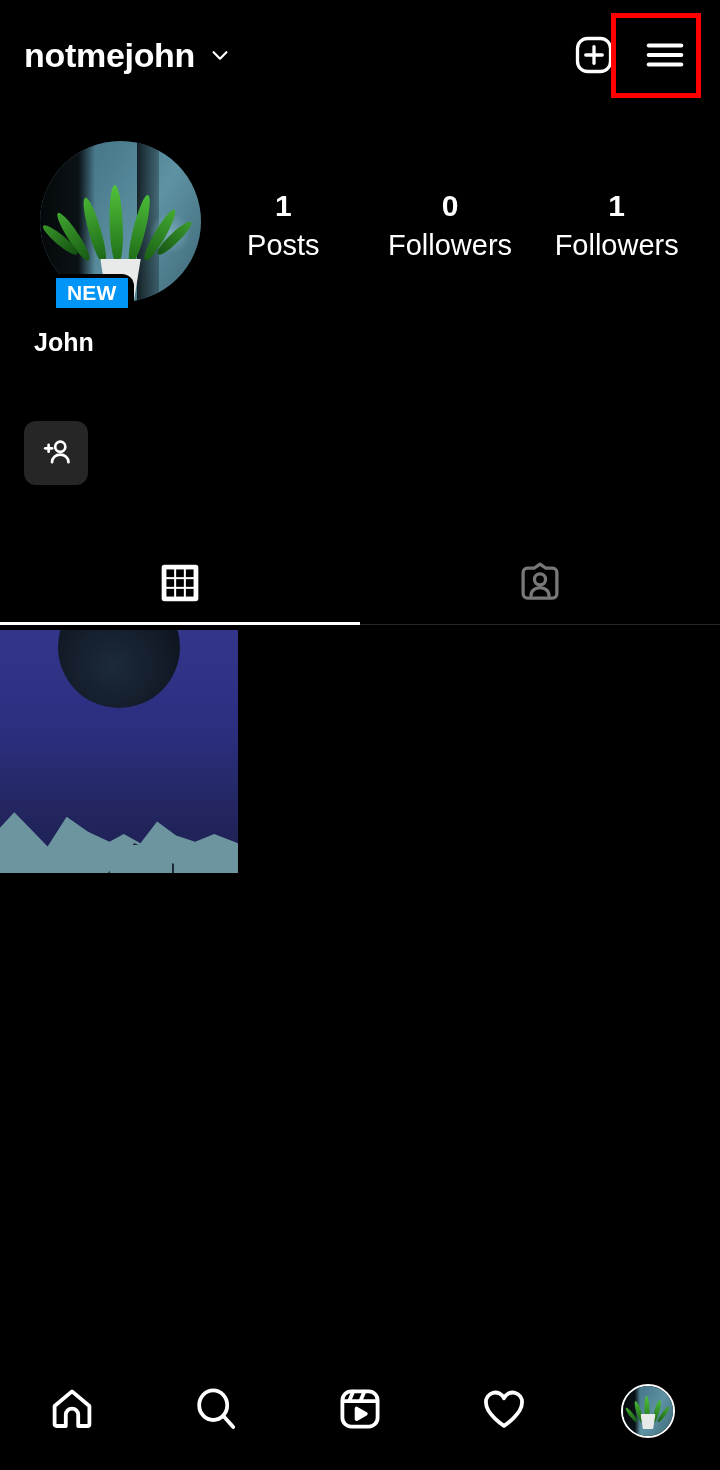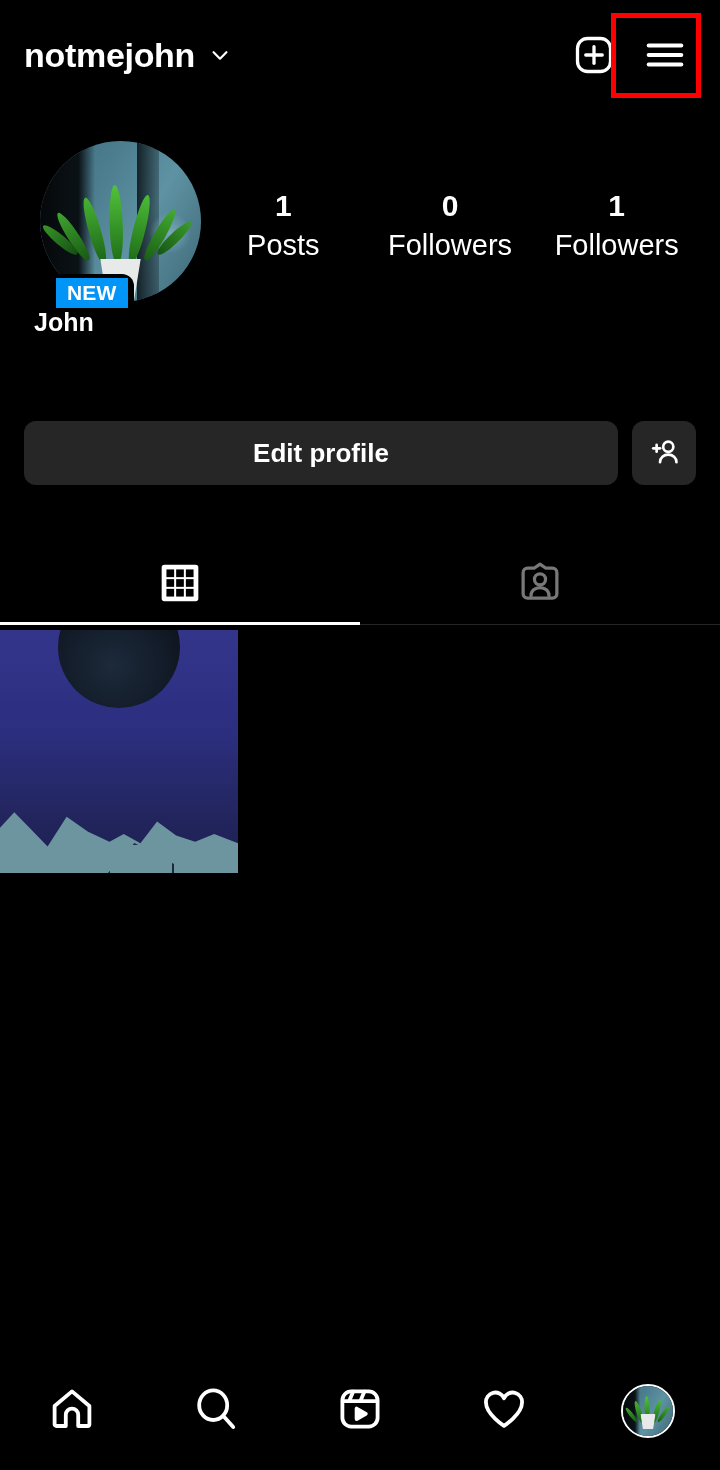--- a/index.html
+++ b/index.html
@@ -86,21 +86,21 @@
   .stat { flex:1; text-align:center; }
   .stat-num {
     display:block; color:#fff; font-size:30px; font-weight:bold; line-height:1.1;
   }
   .stat-label {
     display:block; color:#fff; font-size:29px; font-weight:normal;
     margin-top:8px; line-height:1.1;
   }
 
   
-  .bio-block { position:absolute; top:306px; left:34px; width:500px; }
+  .bio-block { position:absolute; top:326px; left:34px; width:500px; }
   .display-name { color:#fff; font-size:25px; font-weight:bold; line-height:1.35; }
   .bio-text { color:#fff; font-size:24px; font-weight:normal; line-height:1.4; margin-top:3px; }
 
   
   .action-row {
     position:absolute; top:421px; left:24px; width:672px;
     display:flex; gap:14px; align-items:center;
   }
   .edit-profile-btn {
     flex:1; height:64px; background:#262626; border:none; border-radius:12px;
@@ -246,21 +246,20 @@
         <span class="stat-label">Followers</span>
       </div>
     </div>
   </div>
 
   <div class="bio-block">
     <div class="display-name">John</div>
   </div>
 
   <div class="action-row">
-    <button class="edit-profile-btn">Edit profile</button>
     <button class="add-person-btn">
       <span>
         <svg viewBox="0 0 24 24" width="34" height="34" fill="none" stroke="#fff" stroke-width="1.9" stroke-linecap="round" stroke-linejoin="round">
           <circle cx="15" cy="8.3" r="3.6"></circle>
           <path d="M9.2 19.2c0-3.2 2.6-5.3 5.8-5.3s5.8 2.1 5.8 5.3"></path>
           <line x1="4.4" y1="9.4" x2="9.2" y2="9.4"></line>
           <line x1="6.8" y1="7" x2="6.8" y2="11.8"></line>
         </svg>
       </span>
     </button>

